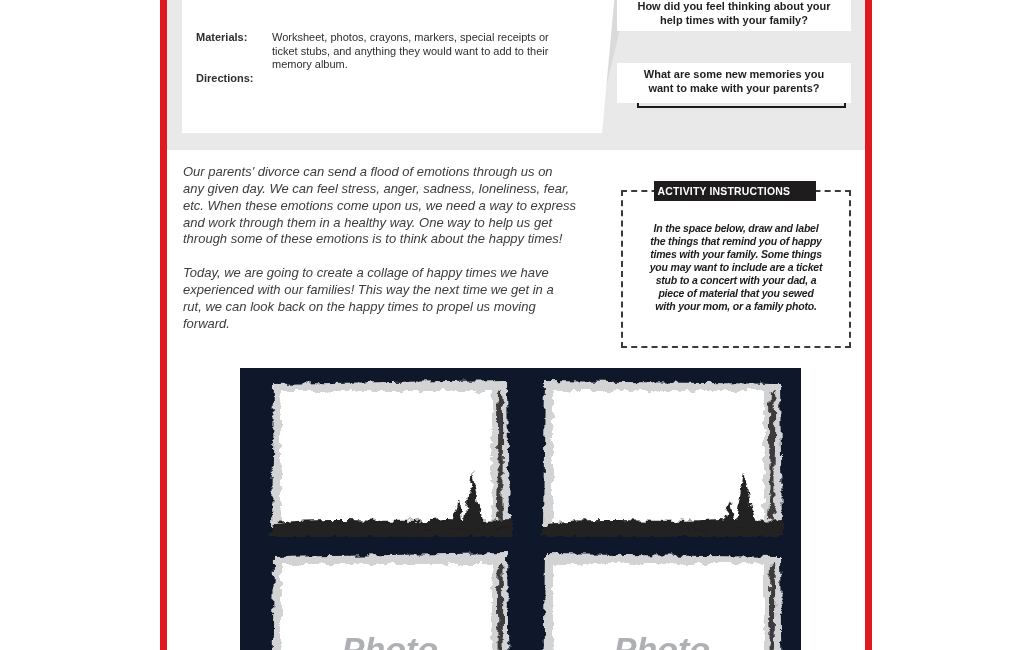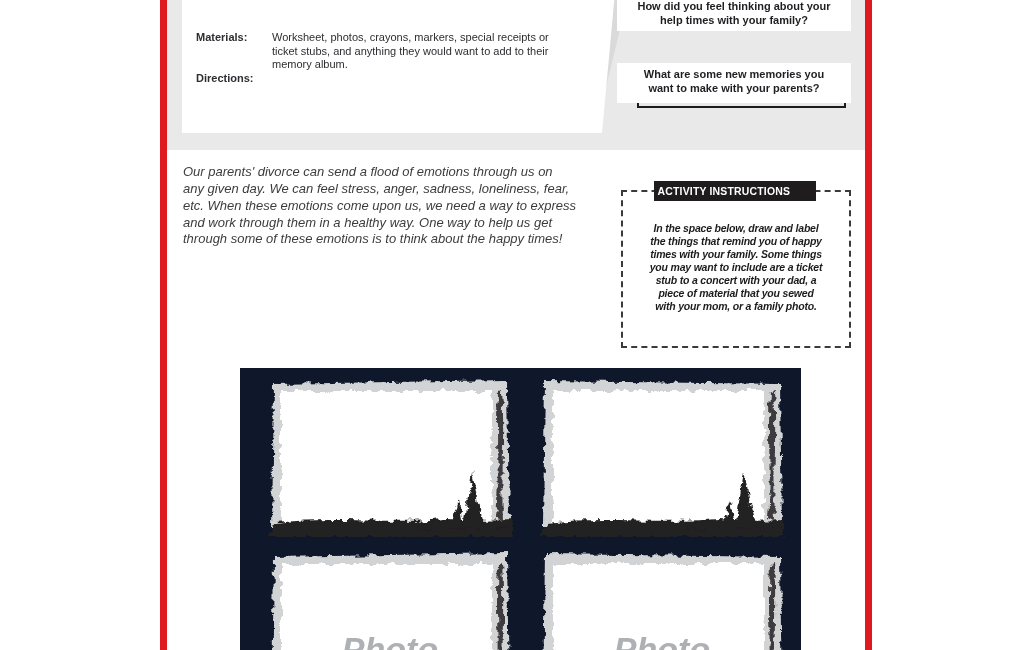--- a/index.html
+++ b/index.html
@@ -97,20 +97,24 @@
 want to make with your parents?</div>
 </div>
 <div class="answer-box"></div>
 
 <div class="intro-section">
   <p>Our parents' divorce can send a flood of emotions through us on
 any given day. We can feel stress, anger, sadness, loneliness, fear,
 etc. When these emotions come upon us, we need a way to express
 and work through them in a healthy way. One way to help us get
 through some of these emotions is to think about the happy times!</p>
+  <p>Today, we are going to create a collage of happy times we have
+experienced with our families! This way the next time we get in a
+rut, we can look back on the happy times to propel us moving
+forward.</p>
 </div>
 
 <div class="activity-box">
   <div class="activity-text">In the space below, draw and label
 the things that remind you of happy
 times with your family. Some things
 you may want to include are a ticket
 stub to a concert with your dad, a
 piece of material that you sewed
 with your mom, or a family photo.</div>

